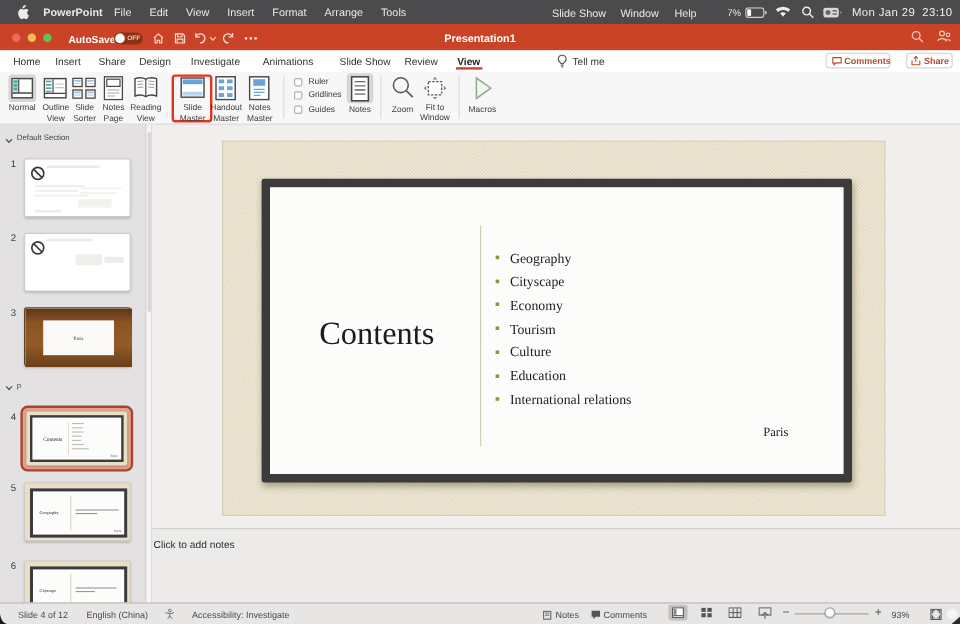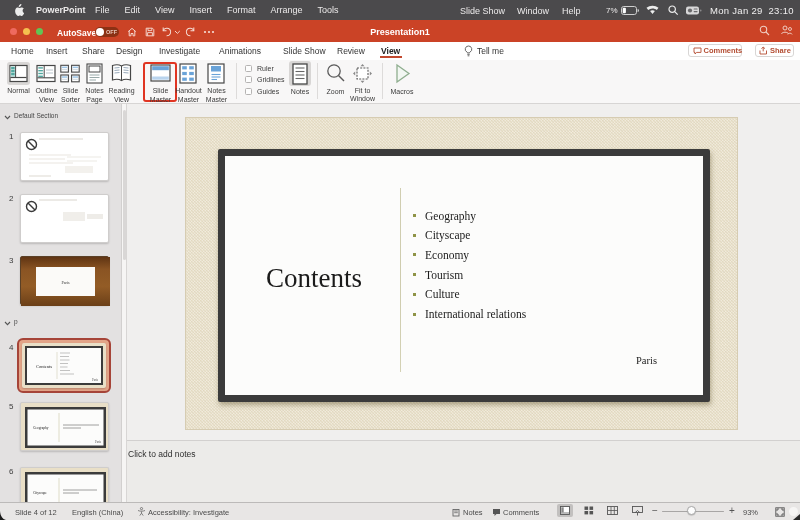--- a/index.html
+++ b/index.html
@@ -402,39 +402,40 @@
       <div id="inner"></div>
     </div>
   <span class="serif abs" style="left:81px; top:146px; font-size:27px; color:#1b1b1b;">Contents</span>
   <div class="abs" style="left:215px; top:71px; width:1px; height:184px; background:linear-gradient(#c9c6a4 0%, #c6c3a0 50%, #cdcaa8 100%); opacity:.85;"></div>
   <div class="abs serif" style="left:228px; top:89.5px; font-size:11.5px; color:#1c1c1c; line-height:19.7px;">
     <div><span class="blt"></span>Geography</div>
     <div><span class="blt"></span>Cityscape</div>
     <div><span class="blt"></span>Economy</div>
     <div><span class="blt"></span>Tourism</div>
     <div><span class="blt"></span>Culture</div>
+    <div><span class="blt"></span>Education</div>
     <div><span class="blt"></span>International relations</div>
   </div>
   <span class="serif abs" style="left:451px; top:238px; font-size:10.5px; color:#1c1c1c;">Paris</span>
 </div>
 <style>
   .blt { display:inline-block; width:3px; height:3px; background:#8f9447; margin-right:9px; vertical-align:2.5px; }
 </style>
 
 <div id="notes" class="abs"></div>
 <span class="abs" style="left:128px; top:449px; font-size:8.5px; color:#2e2e2e;">Click to add notes</span>
 
 <div id="statusbar" class="abs"></div>
 <span class="abs" style="left:15px; top:508px; font-size:7.5px; color:#4a4a4a;">Slide 4 of 12</span>
 <span class="abs" style="left:72px; top:508px; font-size:7.5px; color:#4a4a4a;">English (China)</span>
 <svg class="abs" style="left:137px; top:507px" width="9" height="9" viewBox="0 0 9 9">
     <circle cx="4.5" cy="1.6" r="1.1" fill="none" stroke="#666" stroke-width=".8"></circle>
     <path d="M1 3.5 C3 4.4 6 4.4 8 3.5 M4.5 4.5 V6.2 M4.5 6.2 L2.8 8.6 M4.5 6.2 L6.2 8.6" fill="none" stroke="#666" stroke-width=".8"></path>
   </svg>
-<span class="abs" style="left:148px; top:508px; font-size:7.5px; color:#4a4a4a;text-align:right;">Accessibility: Investigate</span>
+<span class="abs" style="left:160px; top:508px; font-size:7.5px; color:#4a4a4a;text-align:right;">Accessibility: Investigate</span>
 <svg class="abs" style="left:452px; top:507.5px" width="8" height="9" viewBox="0 0 8 9">
     <rect x="1" y="1.5" width="6" height="6.5" fill="none" stroke="#666" stroke-width=".9"></rect>
     <line x1="2.2" y1="3" x2="5.8" y2="3" stroke="#666" stroke-width=".8"></line>
     <line x1="2.2" y1="4.7" x2="5.8" y2="4.7" stroke="#666" stroke-width=".8"></line>
   </svg>
 <span class="abs" style="left:463px; top:508px; font-size:7.5px; color:#4a4a4a;">Notes</span>
 <svg class="abs" style="left:492px; top:507.5px" width="9" height="9" viewBox="0 0 9 9">
     <path d="M1 1h7v5H4.5L2.5 8V6H1z" fill="#555"></path>
   </svg>
 <span class="abs" style="left:503px; top:508px; font-size:7.5px; color:#4a4a4a;">Comments</span>

